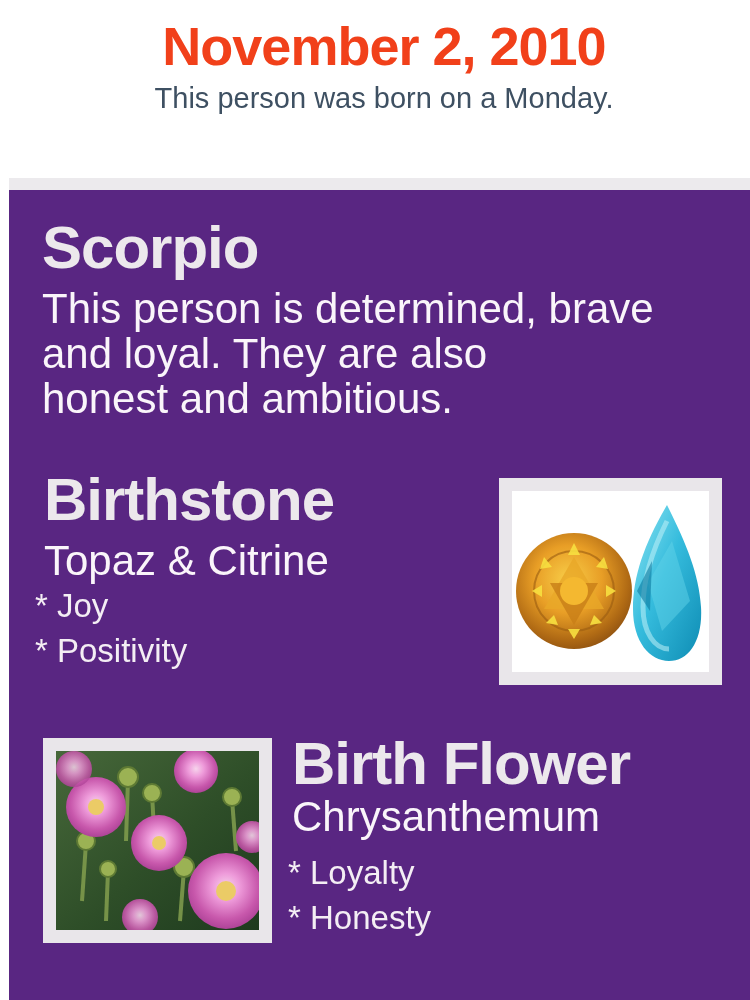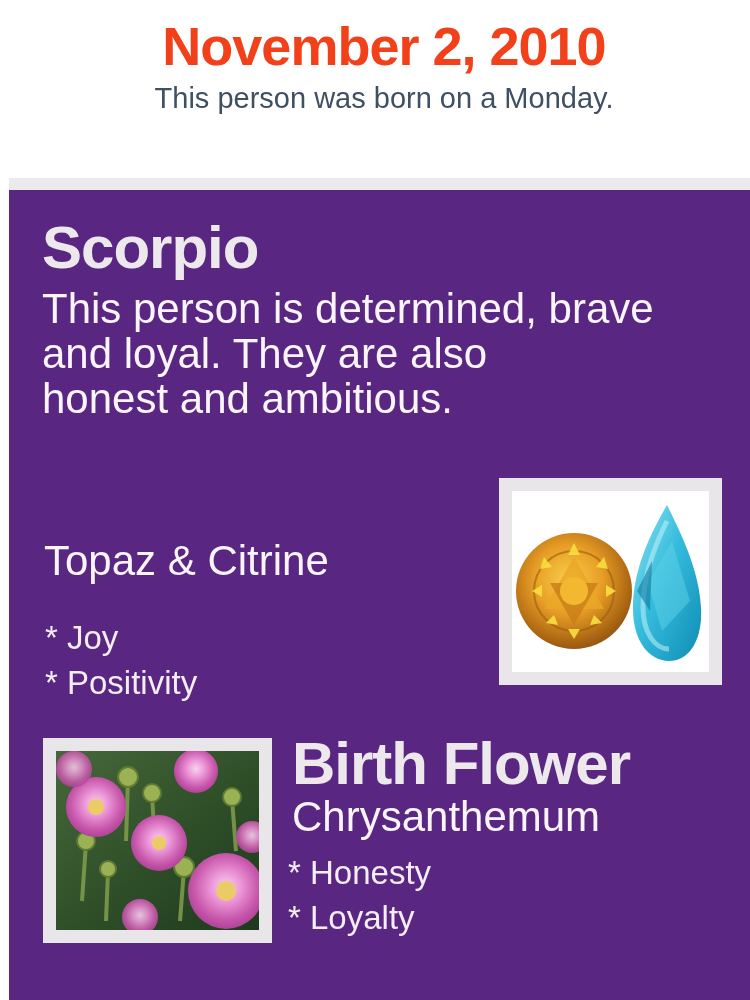--- a/index.html
+++ b/index.html
@@ -51,21 +51,21 @@
 
   .zodiac-title { left: 33px; top: 28px; }
   .zodiac-desc {
     position: absolute; left: 33px; top: 96px; margin: 0;
     font-size: 42px; line-height: 45px; color: #FAF5FA;
     white-space: pre-line;
   }
 
   .birthstone-title { left: 35px; top: 280px; }
   .birthstone-value { left: 35px; top: 350px; }
-  .birthstone-traits { left: 36px; top: 393px; margin-top: 32px; }
+  .birthstone-traits { left: 26px; top: 393px; }
 
   .flower-title { left: 283px; top: 544px; }
   .flower-value { left: 283px; top: 606px; }
   .flower-traits { left: 279px; top: 660px; }
 
   
   .photo-frame {
     position: absolute; box-sizing: border-box;
     background: #ffffff; border: 13px solid #E9E6EA;
   }
@@ -85,20 +85,21 @@
 
   <div class="divider"></div>
 
   <main class="main">
 
     <h2 class="h2 zodiac-title">Scorpio</h2>
     <p class="zodiac-desc">This person is determined, brave
 and loyal. They are also
 honest and ambitious.</p>
 
+    <h2 class="h2 birthstone-title">Birthstone</h2>
     <div class="sub-value birthstone-value">Topaz &amp; Citrine</div>
     <ul class="traits birthstone-traits">
       <li>* Joy</li>
       <li>* Positivity</li>
     </ul>
 
     <div class="photo-frame gem-photo">
       <svg width="197" height="181" viewBox="0 0 197 181">
         <defs>
           <radialGradient id="amber" cx="45%" cy="40%" r="65%">
@@ -183,18 +184,18 @@
           <circle cx="18" cy="18" r="18" fill="url(#petal)" opacity="0.85"></circle>
           <circle cx="196" cy="86" r="16" fill="url(#petal)" opacity="0.9"></circle>
           <circle cx="84" cy="166" r="18" fill="url(#petal)" opacity="0.9"></circle>
         </g>
       </svg>
     </div>
 
     <h2 class="h2 flower-title">Birth Flower</h2>
     <div class="sub-value flower-value">Chrysanthemum</div>
     <ul class="traits flower-traits">
+      <li>* Loyalty</li>
       <li>* Honesty</li>
-      <li>* Loyalty</li>
     </ul>
 
   </main>
 </div>
 
 </body></html>

